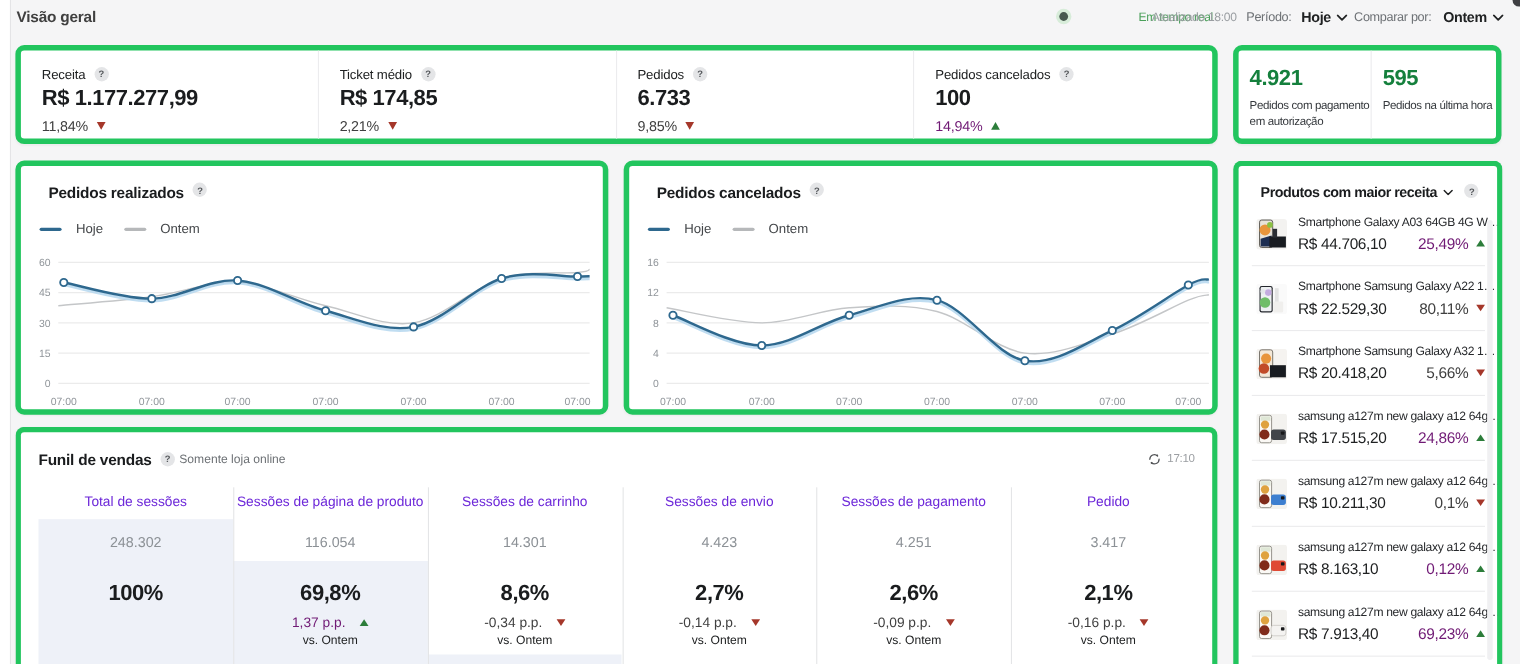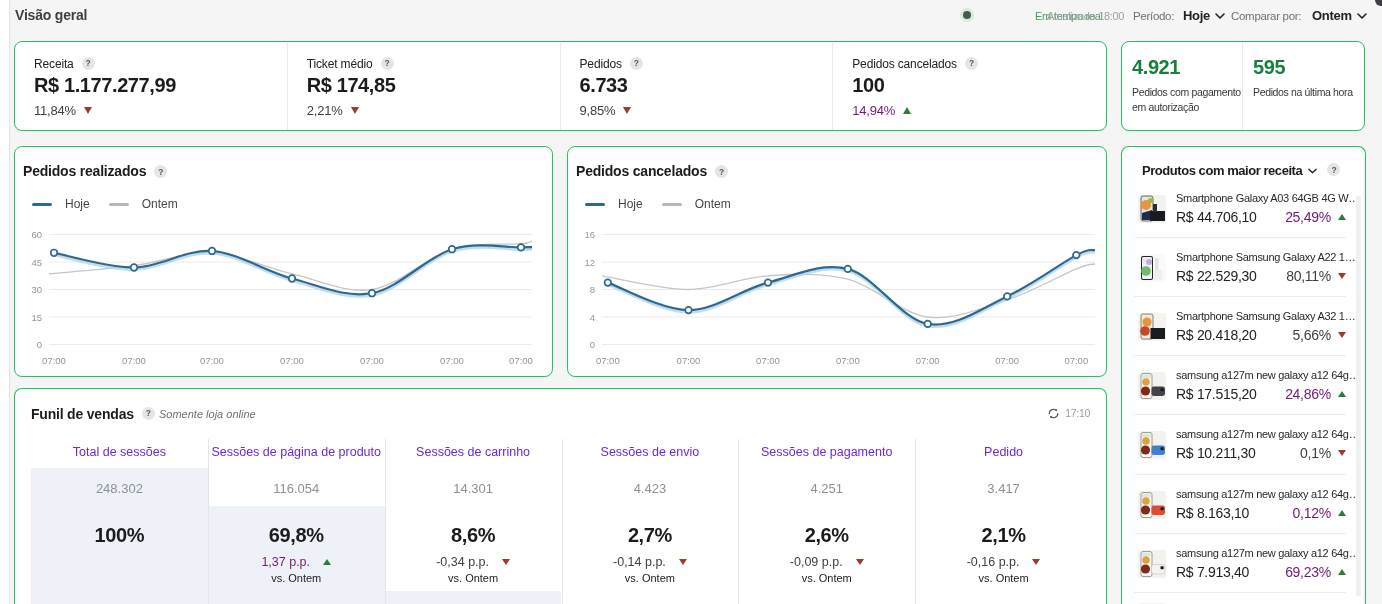--- a/index.html
+++ b/index.html
@@ -1,18 +1,18 @@
 <!DOCTYPE html>
 <html><head><meta charset="utf-8">
 <style>
 * { margin:0; padding:0; box-sizing:border-box; }
 html,body { width:1382px; height:604px; overflow:hidden; }
 body { background:#f5f5f6; font-family:"Liberation Sans", sans-serif; color:#202223; position:relative; }
 .sidebar { position:absolute; left:0; top:0; width:10px; height:604px; background:#fff; border-right:1px solid #e4e4e6; }
-.card { position:absolute; background:#fff; border:1px solid #22c55e; border-radius:8px; box-shadow:0 1px 2px rgba(0,0,0,0.04); }
+.card { position:absolute; background:#fff; border:5px solid #22c55e; border-radius:8px; box-shadow:0 1px 2px rgba(0,0,0,0.04); }
 .q { display:inline-flex; align-items:center; justify-content:center; width:13px; height:13px; border-radius:50%; background:#e4e5e7; color:#55585c; font-size:8.5px; font-weight:bold; margin-left:8px; vertical-align:middle; position:relative; top:-1px; }
 .tri { display:inline-block; width:0; height:0; border-left:4.5px solid transparent; border-right:4.5px solid transparent; }
 .tri-up { border-bottom:7px solid #2c7d3a; }
 .tri-dn { border-top:7px solid #a5372a; }
 .pg { color:#701a75; }
 .pr { color:#404040; }
 
 .pagetitle { position:absolute; left:15px; top:7px; font-size:14px; font-weight:bold; letter-spacing:-0.2px; color:#404040; }
 .hitem { position:absolute; top:9px; white-space:nowrap; }
 .dot { width:8px; height:8px; border-radius:50%; background:#47584f; box-shadow:0 0 0 3px #d7ecd9; }
@@ -29,21 +29,21 @@
 .kdelta { font-size:13px; letter-spacing:-0.2px; margin-top:6px; display:flex; align-items:center; gap:8px; }
 
 .mini { left:1121px; top:41px; width:244px; height:90px; display:flex; }
 .mhalf { width:121px; padding:14px 0 0 10px; }
 .mhalf + .mhalf { border-left:1px solid #ececee; width:123px; padding-left:10px; }
 .mnum { font-size:20px; font-weight:bold; letter-spacing:-0.4px; color:#15803d; }
 .mcap { font-size:10.5px; letter-spacing:-0.35px; color:#35393d; margin-top:6px; line-height:1.4; width:110px; }
 
 .chartA { left:14px; top:146px; width:539px; height:231px; }
 .chartB { left:567px; top:146px; width:540px; height:231px; }
-.ctitle { position:absolute; left:8px; top:16px; font-size:14px; font-weight:bold; letter-spacing:-0.2px; color:#1a1c1e; display:flex; align-items:flex-end; }
+.ctitle { position:absolute; left:25px; top:16px; font-size:14px; font-weight:bold; letter-spacing:-0.2px; color:#1a1c1e; display:flex; align-items:flex-start; }
 .legend { position:absolute; left:17px; top:50px; display:flex; align-items:center; font-size:12px; color:#44474a; }
 .ldash { width:20px; height:3px; border-radius:2px; margin-right:13px; }
 .axl { font-size:9.5px; fill:#90959a; font-family:"Liberation Sans",sans-serif; }
 
 .products { left:1121px; top:146px; width:245px; height:458px; border-radius:8px 8px 0 0; border-bottom:none; overflow:hidden; }
 .ptitle { position:absolute; left:20px; top:16px; font-size:13px; font-weight:bold; letter-spacing:-0.45px; color:#1a1c1e; display:flex; align-items:center;justify-content:space-between; }
 .plist { position:absolute; left:0; top:31.7px; width:245px; }
 .prow { height:59.2px; margin:0 21px 0 12px; border-bottom:1px solid #ebebed; position:relative; }
 .prow:last-child { border-bottom:none; }
 .pthumb { position:absolute; left:4px; top:16px; width:28px; height:28px; border-radius:3px; overflow:hidden; }
@@ -52,21 +52,21 @@
 .pline { display:flex; justify-content:space-between; align-items:center; margin-top:5px; }
 .pval { font-size:14px; letter-spacing:-0.3px; color:#202223; }
 .ppct { font-size:14px; letter-spacing:-0.3px; display:flex; align-items:center; }
 .ppct .tri { border-left-width:4px; border-right-width:4px; }
 .ppct .tri-up { border-bottom-width:6.5px; }
 .ppct .tri-dn { border-top-width:6.5px; }
 .scrollbar { position:absolute; right:4px; top:49px; width:5px; height:400px; background:#f0f0f2; border-radius:3px; }
 
 .funnel { left:14px; top:388px; width:1093px; height:216px; border-radius:8px 8px 0 0; border-bottom:none; overflow:hidden; }
 .ftitle { position:absolute; left:16px; top:17px; font-size:14px; font-weight:bold; letter-spacing:-0.2px; color:#1a1c1e; display:flex; align-items:center; }
-.fsub { position:absolute; left:144px; top:19px; font-size:11px; color:#6d7175;font-style:italic; }
+.fsub { position:absolute; left:144px; top:19px; font-size:11px; color:#6d7175; }
 .frefresh { position:absolute; right:16px; top:18px; font-size:10.5px; letter-spacing:-0.3px; color:#9b9ea2; display:flex; align-items:center; }
 .fbar { position:absolute; background:#eef1f8; }
 .fdiv { position:absolute; width:1px; top:50px; bottom:0; background:#e4e5e7; }
 .fcol { position:absolute; top:56px; width:176.8px; text-align:center; }
 .fhdr { font-size:12.5px; color:#6d28d9; }
 .fval { font-size:13px; color:#8c9196; margin-top:22px; }
 .fpct { font-size:20px; font-weight:bold; letter-spacing:-0.4px; color:#1a1c1e; margin-top:28px; }
 .fdelta { font-size:12.5px; margin-top:8px; display:flex; align-items:center; justify-content:center; gap:6px; }
 .fdelta .tri { border-left-width:4px; border-right-width:4px; }
 .fdelta .tri-up { border-bottom-width:6.5px; }

